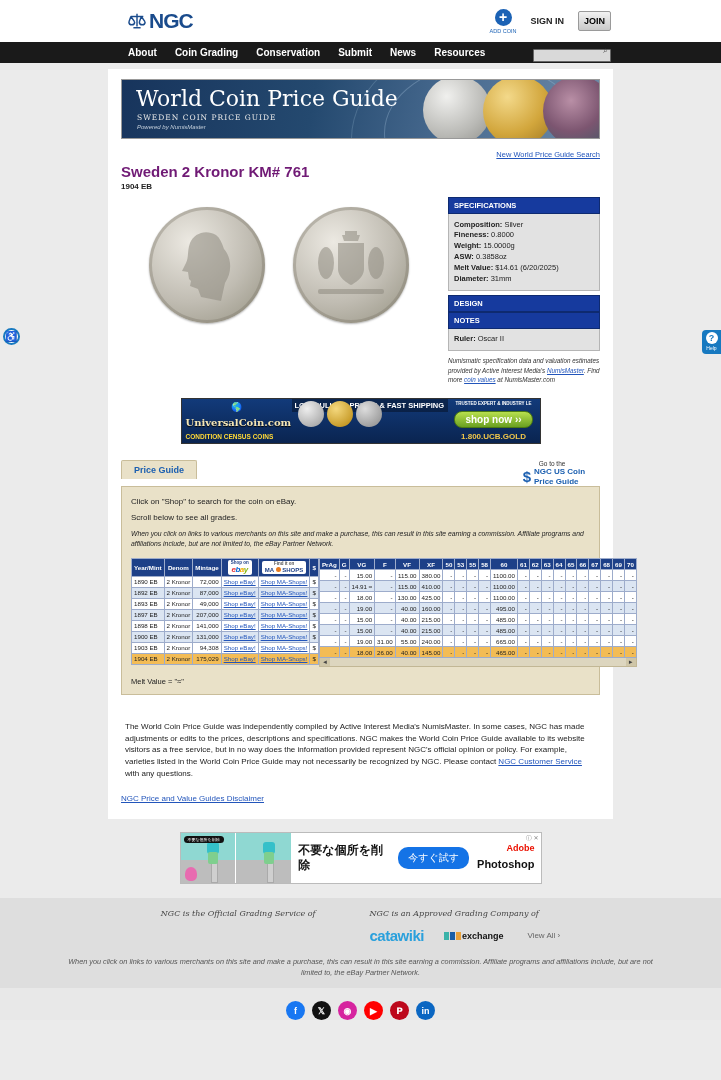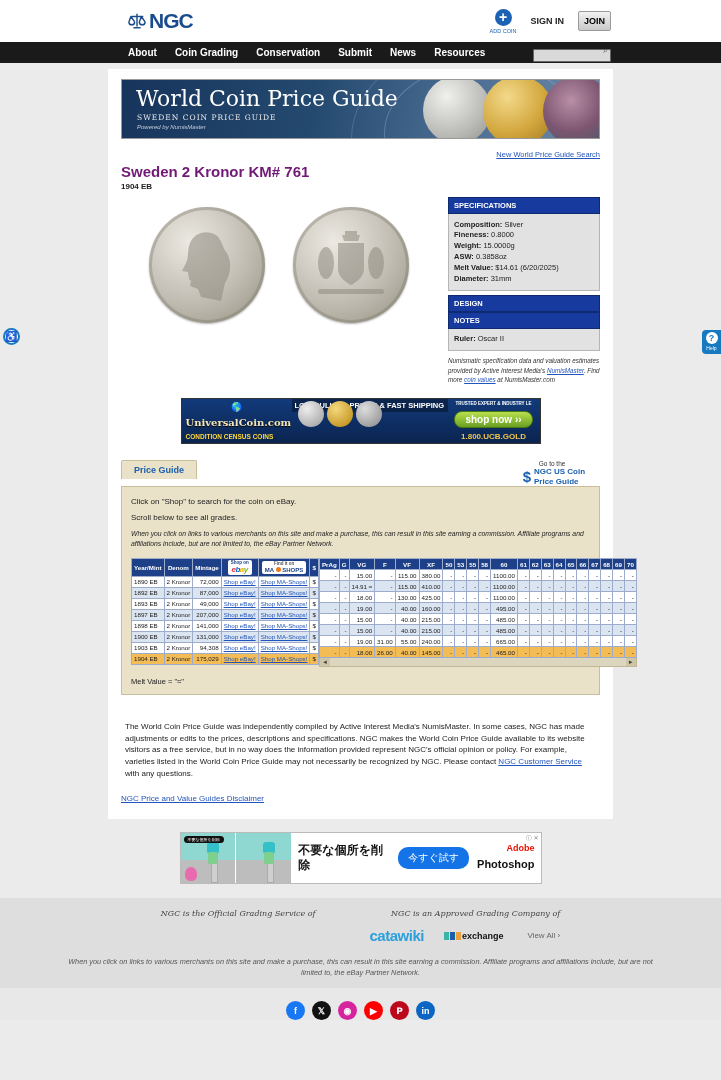--- a/index.html
+++ b/index.html
@@ -126,21 +126,21 @@
   .ad2-headline { font-size:12px; font-weight:bold; color:#111; width:92px; line-height:1.3; }
   .ad2-cta { background:#1473e6; color:#fff; font-size:10px; border:none; border-radius:10px; padding:4px 10px; cursor:pointer; white-space:nowrap; }
   .ad2-brand { text-align:right; font-weight:bold; line-height:1.1; }
   .ad2-brand .a1 { color:#eb1000; font-size:9px; display:block; }
   .ad2-brand .a2 { color:#111; font-size:11px; }
   .ad2-corner { position:absolute; right:2px; top:1px; font-size:6px; color:#888; }
 
   
   .footer-band1 { background:#dedede; margin-top:14px; padding:11px 0 9px; }
   .fb1-cols { display:flex; justify-content:center; gap:54px; }
-  .fb1-col { text-align:right; }
+  .fb1-col { text-align:left; }
   .fb1-heading { font-family:"DejaVu Serif", serif; font-style:italic; font-size:8px; color:#444; margin-bottom:9px; }
   .fb1-logos { display:flex; align-items:center; gap:20px; justify-content:center; }
   .ana { line-height:1; }
   .ana .t { font-size:3.5px; letter-spacing:2px; color:#555; }
   .ana .m { font-size:11px; font-weight:bold; letter-spacing:1px; color:#222; }
   .png-logo { display:flex; align-items:center; gap:2px; }
   .png-goat { font-size:12px; }
   .png-text { font-size:11px; font-weight:bold; font-family:"DejaVu Serif", serif; }
   .seal { width:20px; height:20px; border-radius:50%; border:2px solid #555; background:radial-gradient(#eee,#bbb); }
   .catawiki { color:#2aa0dc; font-size:15px; font-weight:bold; letter-spacing:-0.5px; }

